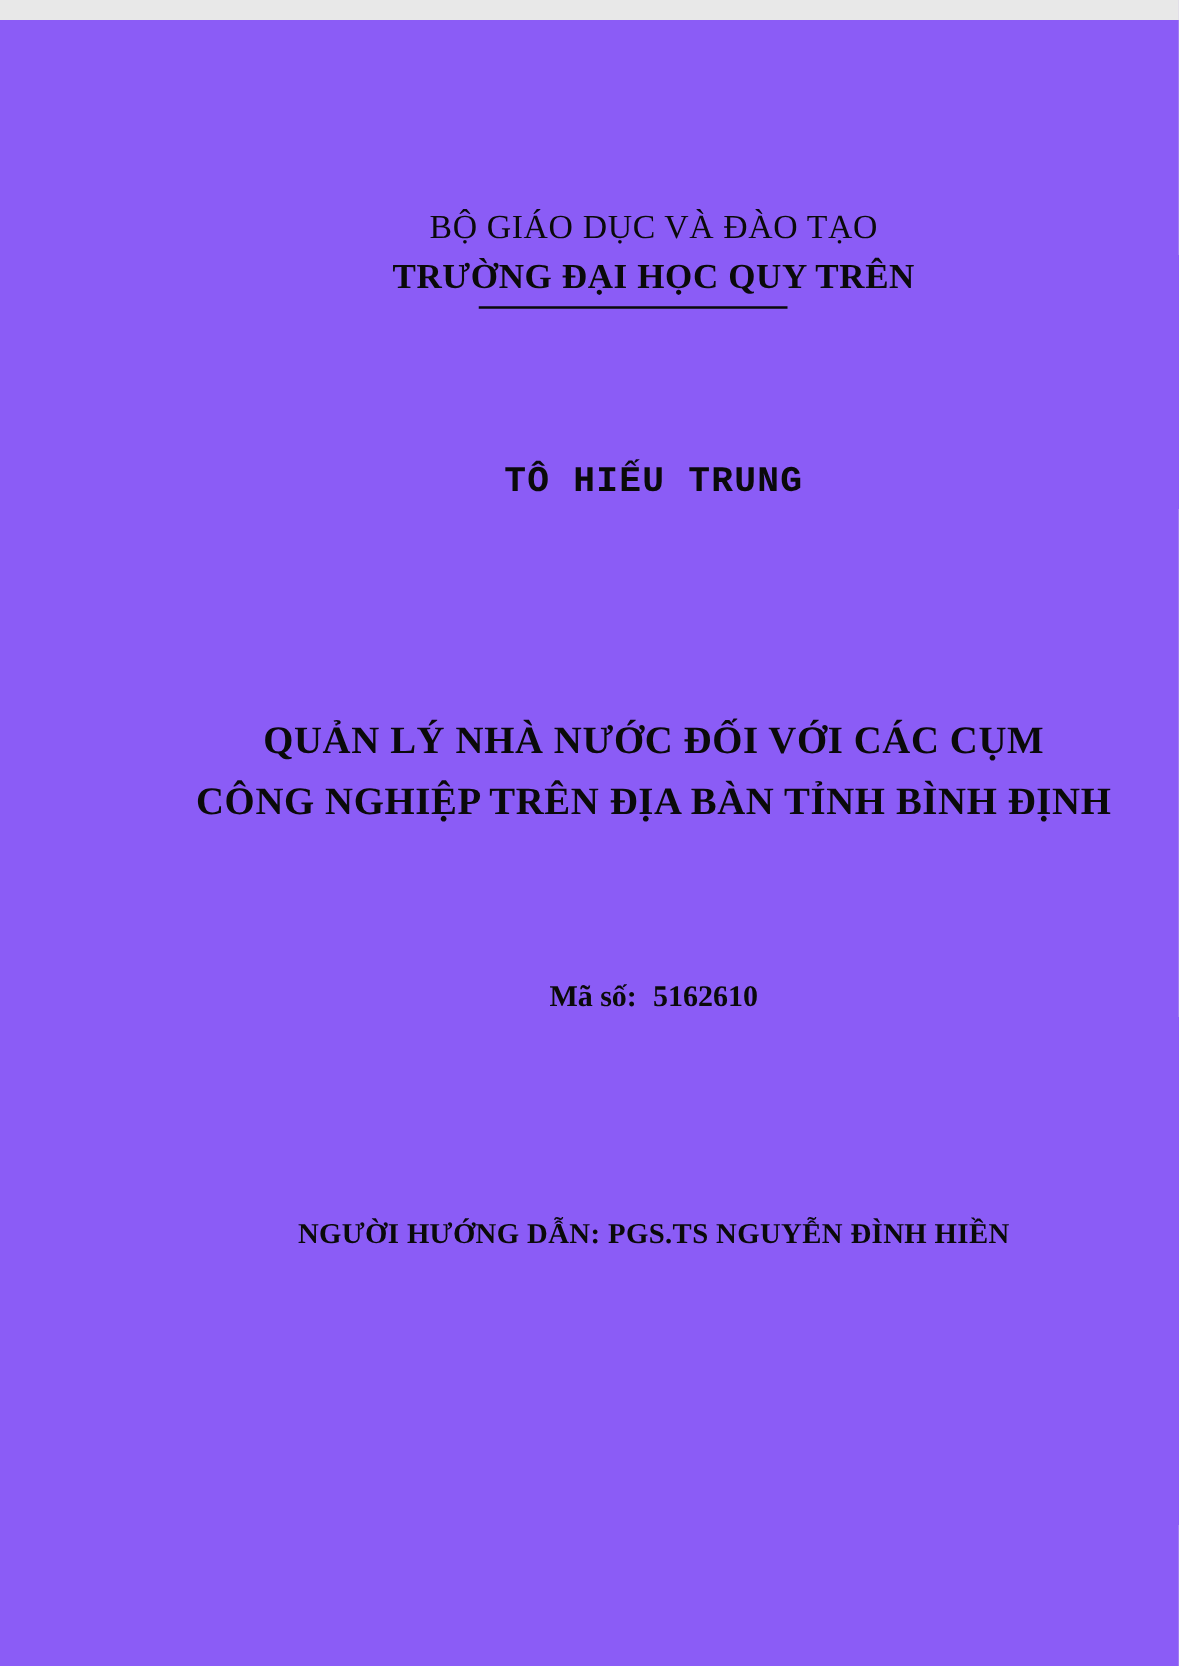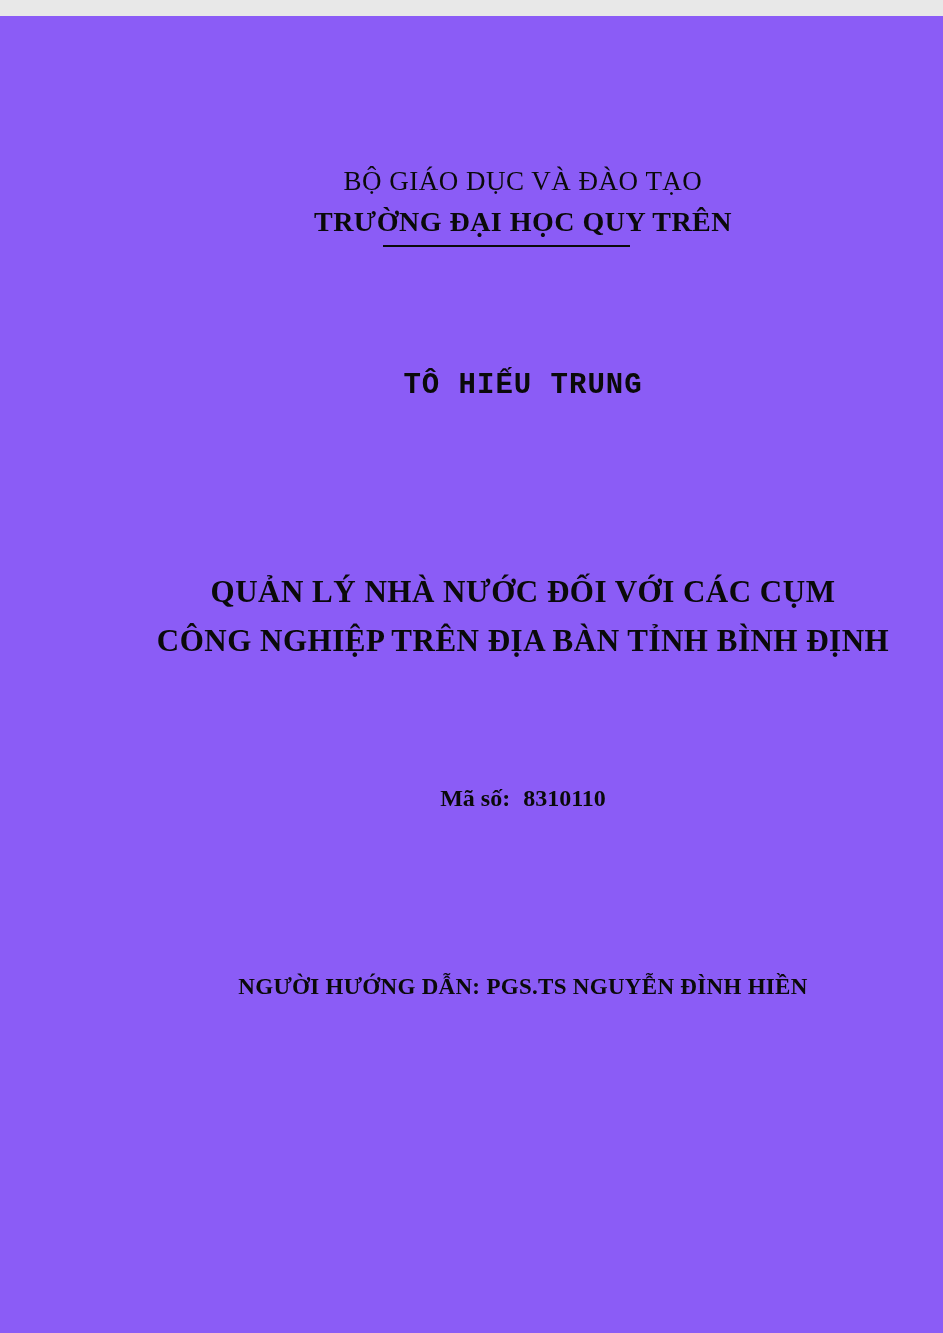--- a/index.html
+++ b/index.html
@@ -99,18 +99,18 @@
   <div class="university-underline"></div>
 
   <div class="line author">TÔ HIẾU TRUNG</div>
 
   <div class="line title-line2">CÔNG NGHIỆP TRÊN ĐỊA BÀN TỈNH BÌNH ĐỊNH</div>
 
   <div class="line title-line1">QUẢN LÝ NHÀ NƯỚC ĐỐI VỚI CÁC CỤM</div>
 
 
   <div class="line code">
-    <span class="label-gap">Mã số:</span><span>8310110</span>
+    <span class="label-gap">Mã số:</span><span>5162610</span>
   </div>
 
   <div class="line advisor">NGƯỜI HƯỚNG DẪN: PGS.TS NGUYỄN ĐÌNH HIỀN</div>
 
 </div>
 
 </body></html>

